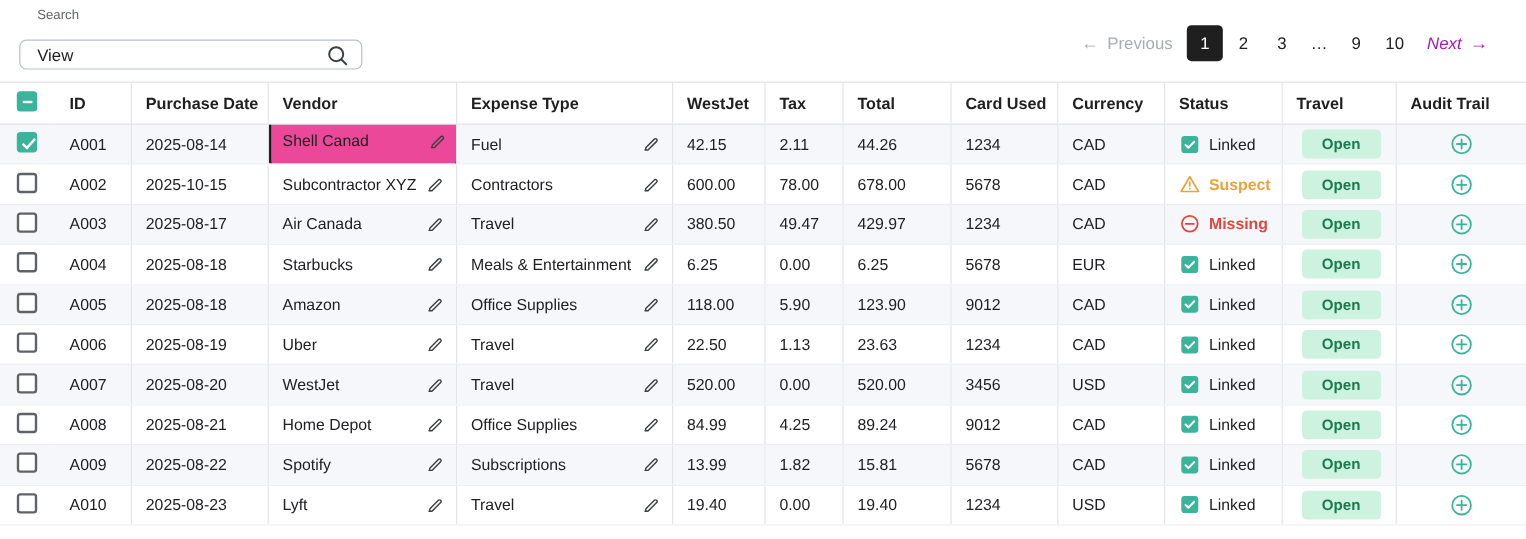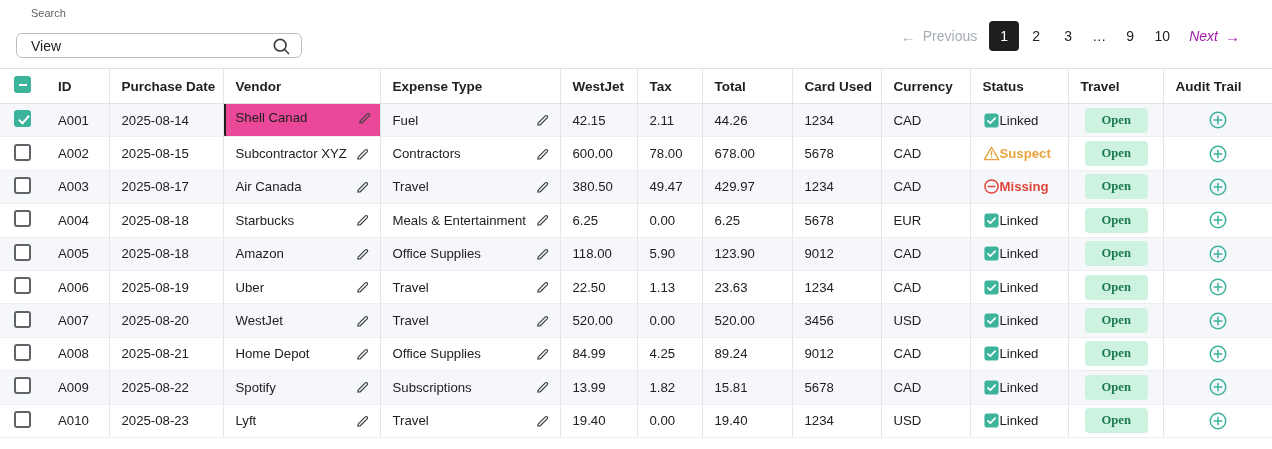--- a/index.html
+++ b/index.html
@@ -226,37 +226,37 @@
     border: none;
     outline: none;
     background: transparent;
     width: 100%;
     padding: 0;
     font-family: inherit;
   }
   .edit-frame .pencil { right: 8px; }
 
   
-  .status { display: flex; align-items: center; font-size: 13.2px; }
+  .status { display: flex; align-items: center; gap: 8px; font-size: 13.2px; }
   .st-ico { width: 17px; height: 17px; flex: none; }
   .st-linked { color: #202124; }
   .st-suspect { color: #e8a33d; font-weight: 600; }
   .st-missing { color: #e0463c; font-weight: 600; }
 
   
   .receipt-btn {
     background: #cdf3e0;
     color: #1b7a4f;
     border: none;
     border-radius: 4px;
     font-size: 12.6px;
     font-weight: 600;
     padding: 5px 17px;
     cursor: pointer;
-    font-family: Liberation Serif, serif;
+    font-family: Liberation Sans, sans-serif;
   }
 
   
   .plus-ico { width: 20px; height: 20px; color: #3cb39b; cursor: pointer; display:block; margin: 0 auto; }
   td.audit { text-align: center; }
   td.receipt { padding-left: 16px; }
 </style>
 </head>
 <body>
 
@@ -365,21 +365,21 @@
           <td class="audit vsep">
             <span class="plus-ico"><svg viewBox="0 0 24 24" fill="none">
                 <circle cx="12" cy="12" r="9.3" stroke="currentColor" stroke-width="1.8" fill="none"></circle>
                 <path d="M12 7.4v9.2M7.4 12h9.2" stroke="currentColor" stroke-width="1.8" stroke-linecap="round"></path>
               </svg></span>
           </td>
         </tr>
         <tr>
           <td class="sel"><span class="cbx"></span></td>
           <td>A002</td>
-          <td class="vsep">2025-08-15</td>
+          <td class="vsep">2025-10-15</td>
           <td class="vendor vsep">Subcontractor XYZ<span class="pencil"><svg viewBox="0 0 24 24" fill="none" stroke="currentColor" stroke-width="1.9" stroke-linecap="round" stroke-linejoin="round">
                 <path d="M4 20h4L19.5 8.5a2.1 2.1 0 0 0-3-3L5 17v3z"></path>
               </svg></span></td>
           <td class="etype vsep">Contractors<span class="pencil"><svg viewBox="0 0 24 24" fill="none" stroke="currentColor" stroke-width="1.9" stroke-linecap="round" stroke-linejoin="round">
                 <path d="M4 20h4L19.5 8.5a2.1 2.1 0 0 0-3-3L5 17v3z"></path>
               </svg></span></td>
           <td class="vsep">600.00</td>
           <td class="vsep">78.00</td>
           <td class="vsep">678.00</td>
           <td class="vsep">5678</td>

